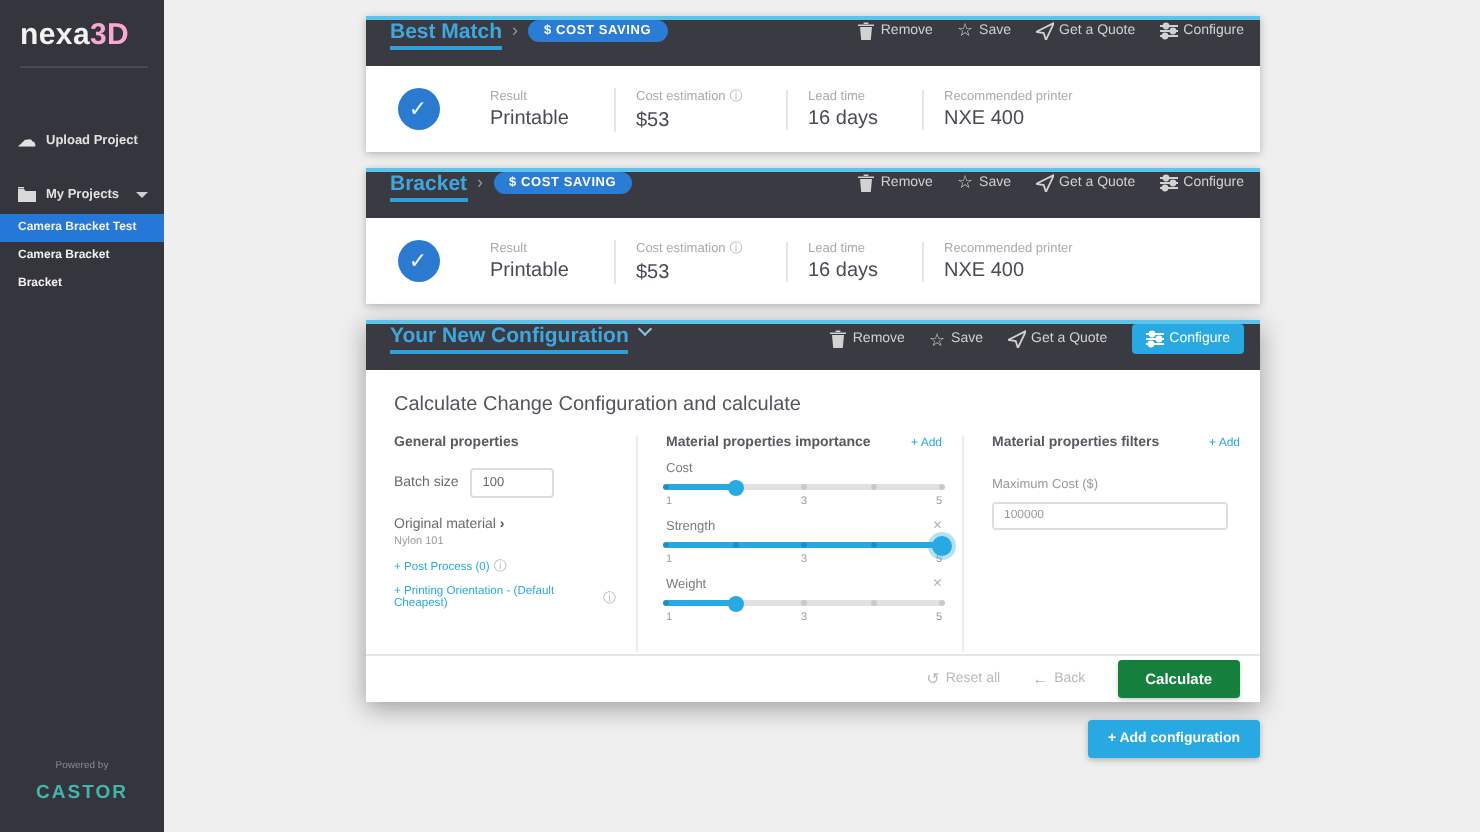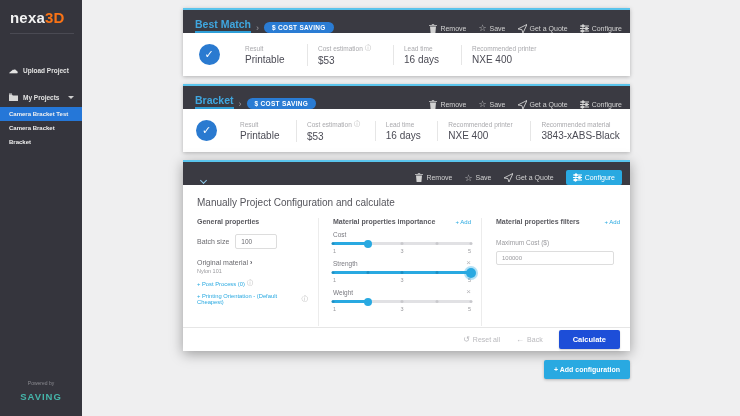--- a/index.html
+++ b/index.html
@@ -4,21 +4,21 @@
 <style>
   * { margin:0; padding:0; box-sizing:border-box; font-family:"Liberation Sans", sans-serif; }
   html,body { width:740px; height:416px; }
   body { background:#efeff0; overflow:hidden; }
   .app { display:flex; width:740px; height:416px; }
 
   
   .sidebar { position:relative; width:82px; height:416px; background:#35353d; flex:0 0 82px; color:#d6d6d6; }
   .logo { padding:9px 0 7px 10px; font-weight:bold; font-size:15px; letter-spacing:.2px; }
   .logo .p1 { color:#f2f2f2; }
-  .logo .p2 { color:#f97316;margin-top:16px; }
+  .logo .p2 { color:#f9a8d4;margin-top:16px; }
   .side-divider { border-top:1px solid #4a4a53; margin:0 8px 0 10px; }
   .side-item { display:flex; align-items:center; gap:5px; padding:6px 6px 6px 9px; font-size:6.5px; font-weight:bold; color:#e2e2e2; cursor:pointer; }
   .side-item.upload { margin-top:26px; }
   .side-item.projects { margin-top:6px; }
   .caret-down { width:0; height:0; border-left:3px solid transparent; border-right:3px solid transparent; border-top:3px solid #cfcfcf; margin-left:auto; margin-right:2px; }
   .proj { font-size:6px; font-weight:bold; color:#f0f0f0; padding:4px 4px 4px 9px; cursor:pointer; }
   .proj.selected { background:#2577d8; }
   .powered { position:absolute; bottom:12px; left:0; width:100%; text-align:center; }
   .powered .pby { font-size:5px; color:#8a8a90; display:block; }
   .powered .brand { font-size:9.5px; font-weight:bold; color:#45b5aa; letter-spacing:1px; }
@@ -26,21 +26,21 @@
 
   
   .main { position:relative; flex:1; height:416px; }
   .content { position:absolute; left:101px; top:0; width:447px; }
   .page-title { margin-top:9px; font-size:12.5px; font-weight:bold; color:#4a4a50; }
   .page-title .count { font-size:8px; font-weight:normal; color:#9a9a9a; }
 
   
   .card { background:#fff; border-top:2px solid #5ac4ec; box-shadow:0 1px 4px rgba(0,0,0,.25); margin-top:8px; }
   .card.cfg { box-shadow:0 3px 12px rgba(0,0,0,.35); }
-  .card-head { display:flex; align-items:flex-end; height:23px; background:#3a3a42; padding:0 8px 0 12px; }
+  .card-head { display:flex; align-items:flex-start; height:23px; background:#3a3a42; padding:0 8px 0 12px; }
   .card-name { font-size:10.5px; font-weight:bold; color:#3fa7e0; border-bottom:2px solid #2e9fd8; padding-bottom:1px; }
   .chev { color:#9a9aa0; font-size:9px; margin:0 5px; }
   .badge { background:#2a7cd4; color:#fff; font-size:6.5px; font-weight:bold; padding:2px 8px; border-radius:8px; letter-spacing:.3px; }
   .head-actions { margin-left:auto; display:flex; align-items:center; gap:12px; }
   .h-act { display:flex; align-items:center; gap:3px; font-size:7px; color:#d2d2d2; cursor:pointer; }
   .h-act svg { display:block; }
   .h-act.active { background:#29a9e1; color:#fff; border-radius:2px; padding:3px 7px; }
   .chev-dn { display:inline-block; width:5px; height:5px; border-right:1.5px solid #8fc8e8; border-bottom:1.5px solid #8fc8e8; transform:rotate(45deg); margin:0 2px 2px 6px; }
 
   
@@ -85,21 +85,21 @@
   .t-dot.on { background:#1d8fc4; }
   .handle { position:absolute; top:50%; width:8px; height:8px; border-radius:50%; background:#29a9e1; transform:translate(-50%,-50%); cursor:pointer; }
   .handle.active { width:10px; height:10px; box-shadow:0 0 0 2px rgba(41,169,225,.35); }
   .ticks { display:flex; justify-content:space-between; font-size:5.5px; color:#9a9a9e; margin-top:3px; }
 
   .maxcost-label { font-size:6.5px; color:#9a9a9e; margin-top:14px; }
   .maxcost-input { width:118px; height:14px; border:1px solid #ddd; border-radius:2px; font-size:6px; color:#9a9a9e; padding-left:5px; margin-top:4px; }
 
   .cfg-footer { position:absolute; bottom:0; left:0; width:100%; height:24px; border-top:1px solid #e6e6e6; display:flex; align-items:center; justify-content:flex-end; gap:16px; padding-right:10px; }
   .foot-link { display:flex; align-items:center; gap:3px; font-size:7px; color:#b9b9bd; cursor:pointer; }
-  .calc-btn { background:#1d4ed8; color:#fff; border:none; font-size:7.5px; font-weight:bold; padding:5px 14px; border-radius:2px; cursor:pointer; box-shadow:0 1px 2px rgba(0,0,0,.2); }
+  .calc-btn { background:#15803d; color:#fff; border:none; font-size:7.5px; font-weight:bold; padding:5px 14px; border-radius:2px; cursor:pointer; box-shadow:0 1px 2px rgba(0,0,0,.2); }
 
   .add-cfg-row { display:flex; justify-content:flex-end; margin-top:9px; }
   .add-cfg-btn { background:#29a9e1; color:#fff; border:none; font-size:7px; font-weight:bold; padding:6px 10px; border-radius:2px; cursor:pointer; box-shadow:0 1px 3px rgba(0,0,0,.25); }
 
   .folder-svg, .trash-svg, .send-svg, .cfgr-svg { display:block; }
 </style>
 </head>
 <body>
 
 <div class="app">
@@ -122,21 +122,21 @@
       <span>My Projects</span>
       <span class="caret-down"></span>
     </div>
 
     <div class="proj selected">Camera Bracket Test</div>
     <div class="proj">Camera Bracket</div>
     <div class="proj">Bracket</div>
 
     <div class="powered">
       <span class="pby">Powered by</span>
-      <span class="brand">SAVING</span>
+      <span class="brand">CASTOR</span>
     </div>
   </aside>
 
   <main class="main">
     <div class="content">
 
       <section class="card">
         <div class="card-head">
           <span class="card-name">Best Match</span>
           <span class="chev">›</span>
@@ -252,29 +252,26 @@
             <div class="f-value">$53</div>
           </div>
           <div class="field fw3">
             <div class="f-label">Lead time</div>
             <div class="f-value">16 days</div>
           </div>
           <div class="field fw4">
             <div class="f-label">Recommended printer</div>
             <div class="f-value">NXE 400</div>
           </div>
-          <div class="field fw5">
-            <div class="f-label">Recommended material</div>
-            <div class="f-value">3843-xABS-Black</div>
-          </div>
         </div>
       </section>
 
       <section class="card cfg">
         <div class="card-head">
+          <span class="card-name">Your New Configuration</span>
           <span class="chev-dn"></span>
           <div class="head-actions">
             <span class="h-act">
               <svg class="trash-svg" width="8" height="9" viewBox="0 0 8 9">
                   <path d="M1 2.5 L7 2.5 L6.4 9 L1.6 9 Z M0 1.2 L8 1.2 L8 2 L0 2 Z M2.8 0.3 L5.2 0.3 L5.2 1 L2.8 1 Z" fill="#d2d2d2"></path>
                 </svg>
               <span>Remove</span>
             </span>
             <span class="h-act">
               <span style="font-size:9px;">☆</span>
@@ -296,21 +293,21 @@
                     <circle cx="6.5" cy="4.5" r="1.2" fill="#ffffff"></circle>
                     <circle cx="2.5" cy="7" r="1.2" fill="#ffffff"></circle>
                   </g>
                 </svg>
               <span>Configure</span>
             </span>
           </div>
         </div>
 
         <div class="cfg-body">
-          <div class="section-title">Manually Project Configuration and calculate</div>
+          <div class="section-title">Calculate Change Configuration and calculate</div>
 
           <div class="cols">
 
             <div class="col col1">
               <div class="col-head">
                   <span class="col-title">General properties</span>
                 </div>
               <div class="batch-row">
                 <span class="batch-label">Batch size</span>
                 <input class="batch-input" value="100" style="">

